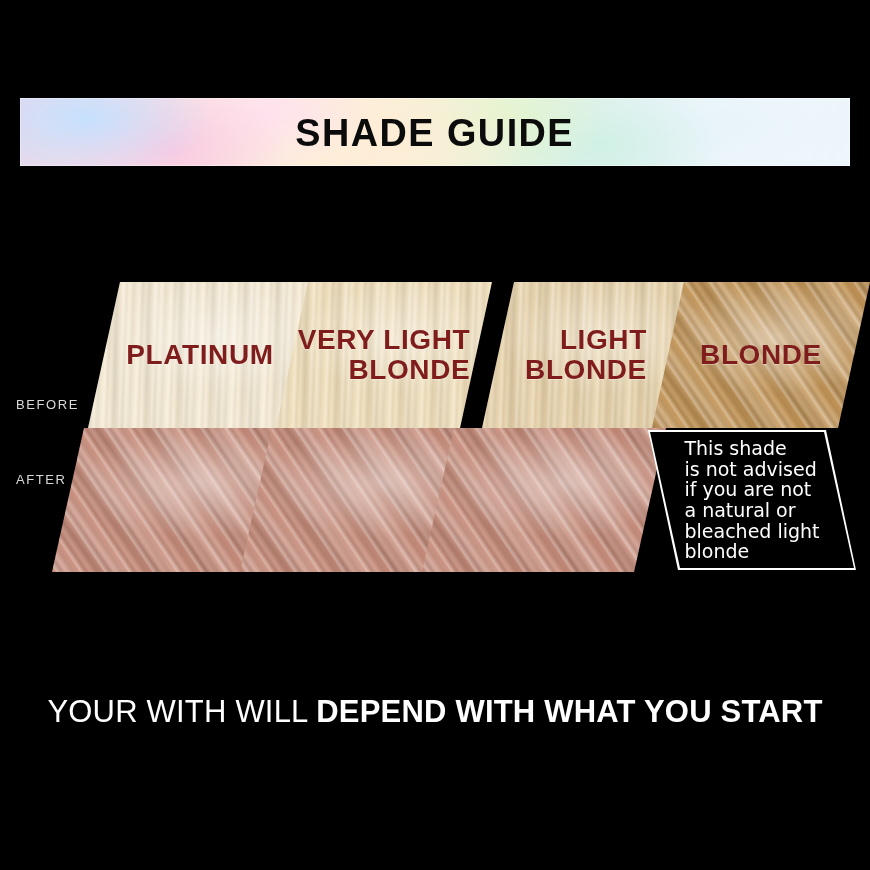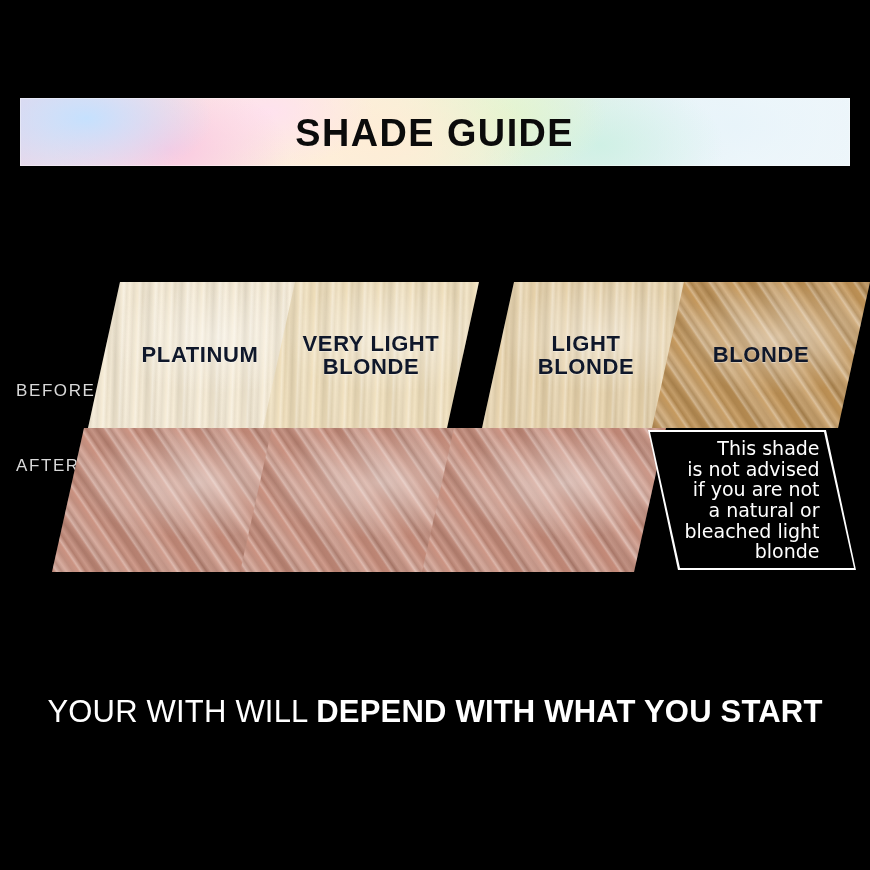--- a/index.html
+++ b/index.html
@@ -27,22 +27,22 @@
   }
   .banner-title{
     font-size:39px;font-weight:bold;color:#0b0b0b;
     letter-spacing:1.5px;line-height:1;
     font-family:"Liberation Sans",sans-serif;
     transform:scaleX(.97);
   }
 
   
   .row-label{
-    position:absolute;color:#d9d9d9;font-size:17px;
-    letter-spacing:1.6px;font-weight:400;white-space:nowrap;
+    position:absolute;color:#d9d9d9;font-size:13px;
+    letter-spacing:1.6px;font-weight:400;white-space:nowrap;margin-top:16px;
   }
   #lbl-before{left:16px;top:381px;}
   #lbl-after{left:16px;top:456px;}
 
   
   .row{position:absolute;left:0;width:870px;}
   #row-before{top:282px;height:146px;}
   #row-after{top:428px;height:144px;}
 
   .swatch{
@@ -92,22 +92,22 @@
         rgba(0,0,0,.09) 12px,
         rgba(255,255,255,.18) 26px,
         rgba(0,0,0,.00) 42px);
   }
   .sheen{
     position:absolute;inset:0;
     background:radial-gradient(ellipse 70% 55% at 58% 38%, rgba(255,255,255,.40) 0%, rgba(255,255,255,0) 70%);
   }
   .swatch-label{
     position:relative;z-index:3;
-    font-size:22px;font-weight:bold;color:#0f172a;
-    text-align:center;line-height:1.06;letter-spacing:.6px;
+    font-size:28px;font-weight:bold;color:#7f1d1d;
+    text-align:right;line-height:1.06;letter-spacing:.6px;
     text-shadow:0 1px 0 rgba(255,255,255,.35);
   }
 
   
   .note{
     position:absolute;
     display:flex;align-items:center;justify-content:center;
   }
   .note-shape{
     position:absolute;inset:0;
@@ -116,21 +116,21 @@
     clip-path:polygon(0 0, calc(100% - 30px) 0, 100% 100%, 30px 100%);
   }
   .note-inner{
     position:absolute;left:2px;top:2px;right:2px;bottom:2px;
     background:#000;
     -webkit-clip-path:polygon(0 0, calc(100% - 30px) 0, 100% 100%, 30px 100%);
     clip-path:polygon(0 0, calc(100% - 30px) 0, 100% 100%, 30px 100%);
   }
   .note-text{
     position:relative;z-index:4;color:#fff;
-    font-size:19px;line-height:1.08;text-align:right;
+    font-size:19px;line-height:1.08;text-align:left;
     font-family:"DejaVu Sans",sans-serif;
     padding:0 6px;
   }
 
   
   .caption{
     position:absolute;left:0;width:870px;text-align:center;color:#fff;
     line-height:1.22;
   }
   #caption{top:693px;}
@@ -151,21 +151,21 @@
   <div class="row-label" id="lbl-after">AFTER</div>
 
   <div class="row" id="row-before">
 
     <div class="swatch sk-before" style="left:88px;width:224px;background:#f5ead3;">
       <div class="hair strands-v"></div>
       <div class="sheen"></div>
       <div class="swatch-label">PLATINUM</div>
     </div>
 
-    <div class="swatch sk-before" style="left:263px;width:216px;background:#f0dfbb;">
+    <div class="swatch sk-before" style="left:276px;width:216px;background:#f0dfbb;">
       <div class="hair strands-v"></div>
       <div class="sheen"></div>
       <div class="swatch-label">VERY LIGHT<br>BLONDE</div>
     </div>
 
     <div class="swatch sk-before" style="left:482px;width:208px;background:#e8d3ab;">
       <div class="hair strands-v"></div>
       <div class="sheen"></div>
       <div class="swatch-label">LIGHT<br>BLONDE</div>
     </div>

